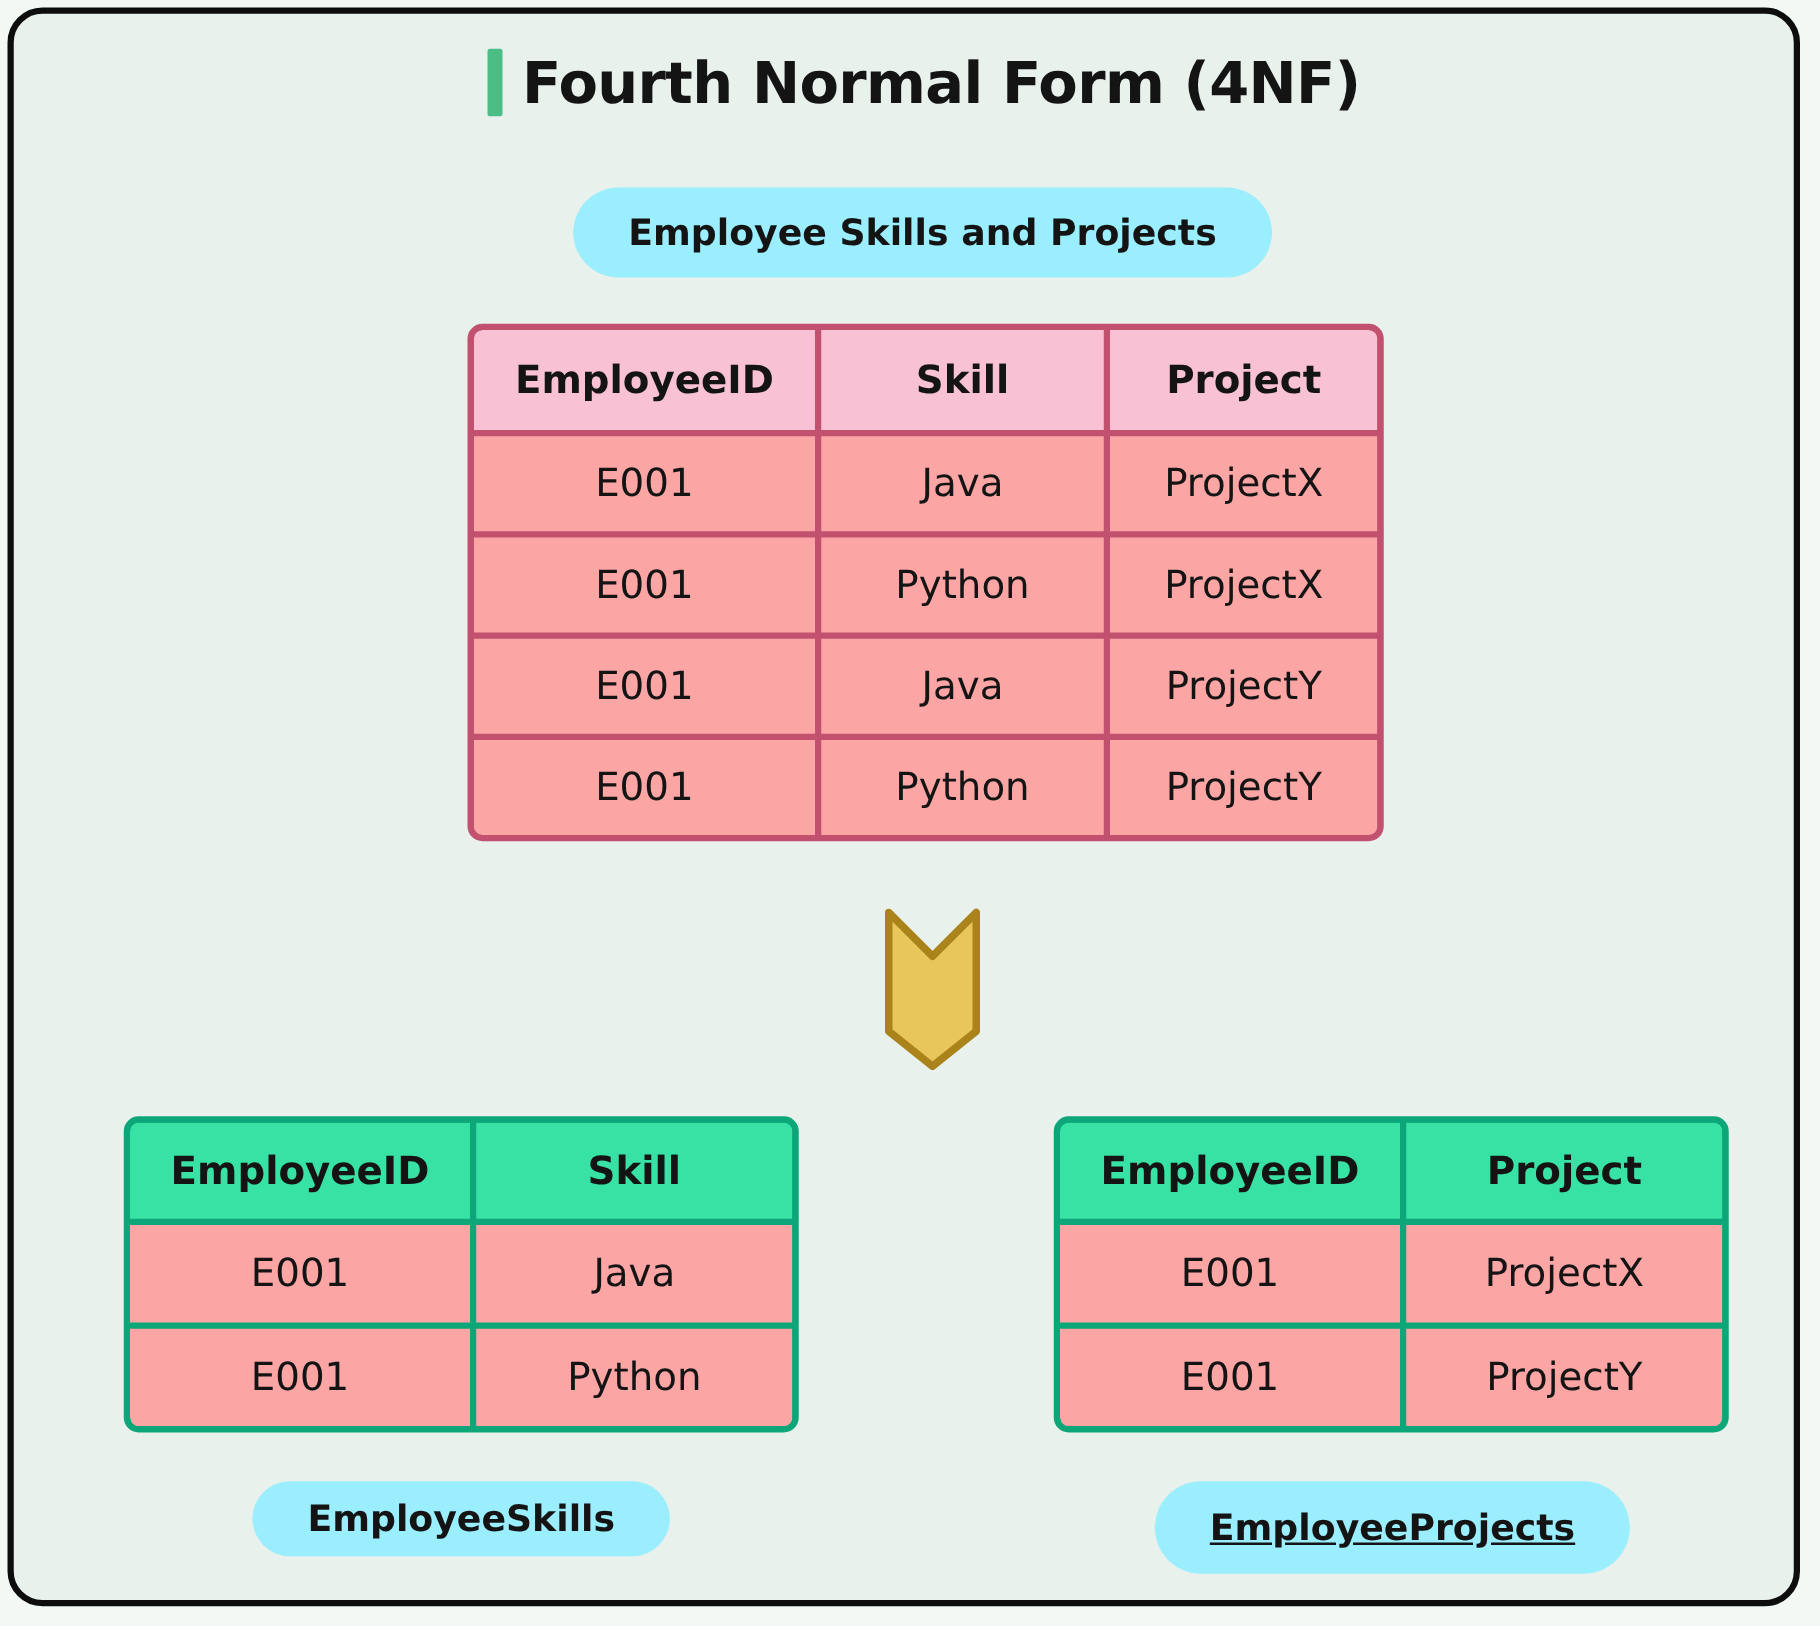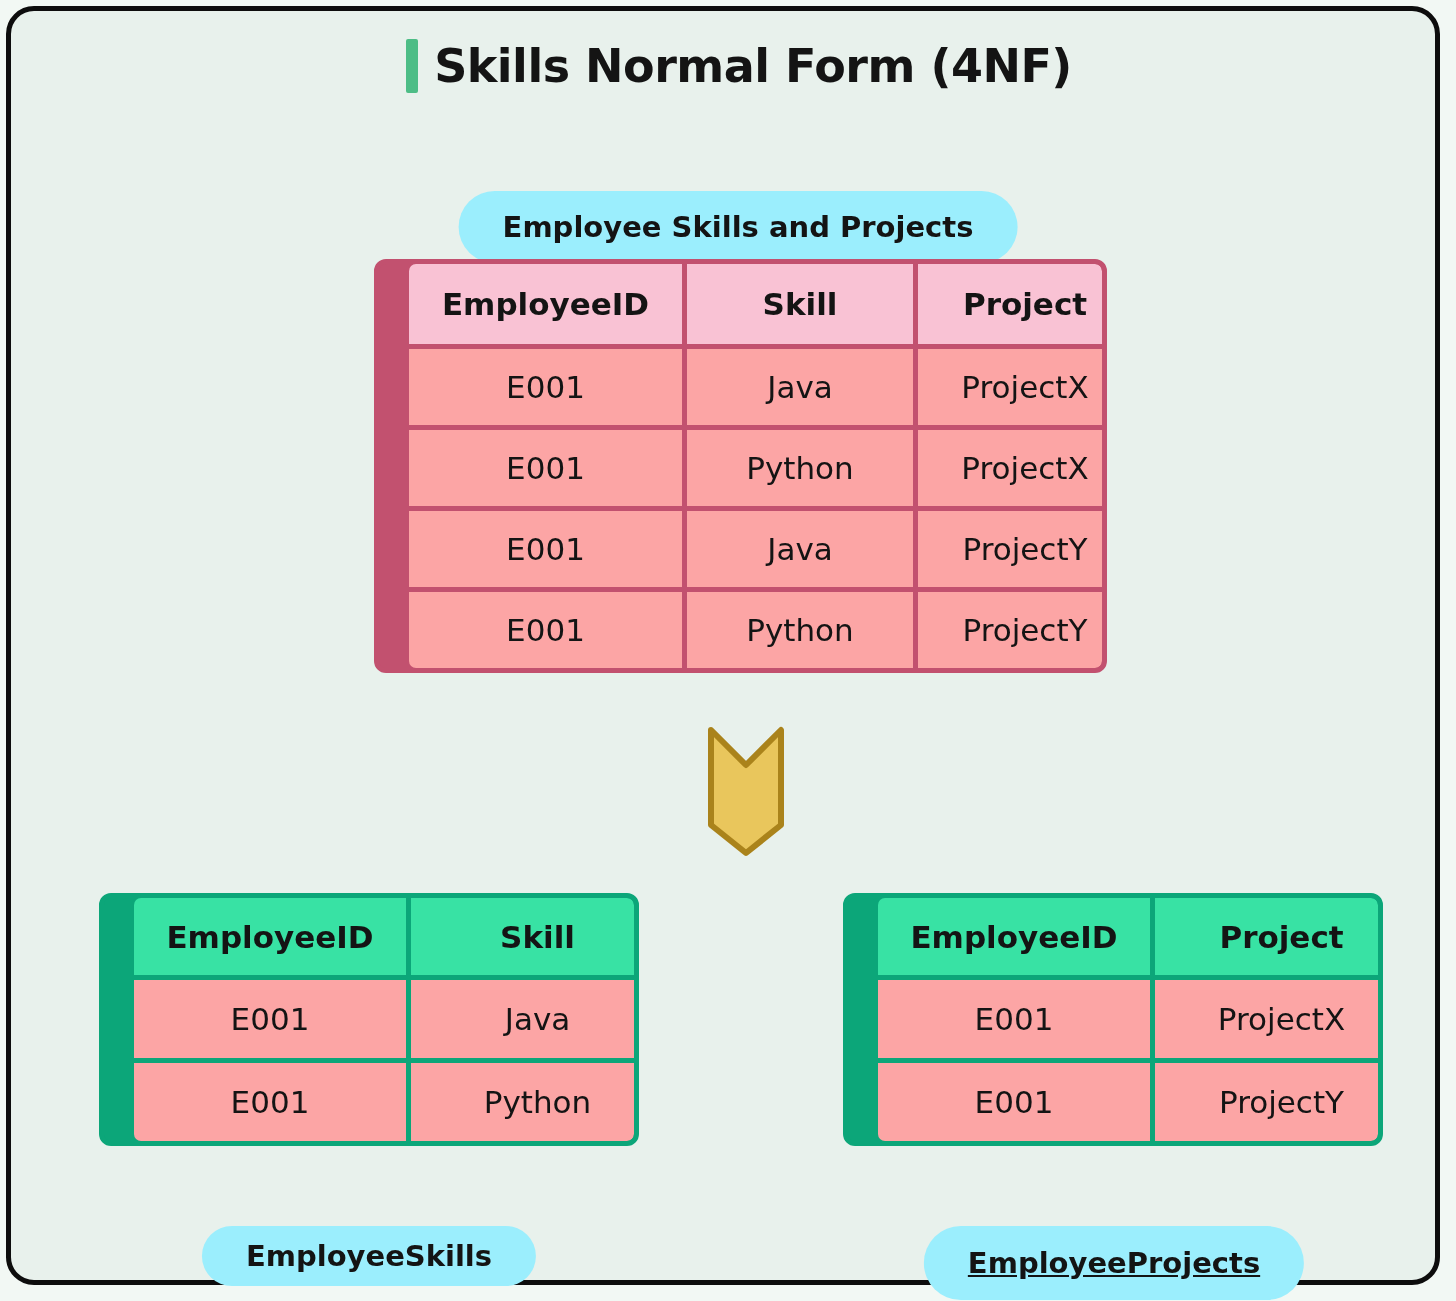--- a/index.html
+++ b/index.html
@@ -24,28 +24,28 @@
     width:12px;height:54px;background:#4dbd86;border-radius:2px;flex:0 0 auto;
   }
   .title-text{
     font-size:46px;font-weight:bold;letter-spacing:-0.5px;
   }
   
   .pill{
     position:absolute;height:72px;border-radius:36px;background:#9beefd;
     display:flex;align-items:center;justify-content:center;
     font-size:29px;font-weight:bold;padding:0 44px;box-sizing:border-box;
-    white-space:nowrap;transform:translateX(-50%);margin-top:41px;
+    white-space:nowrap;transform:translateX(-50%);
   }
   .pill.top{top:139px;left:727px;}
   .pill.bottom-left{top:1174px;left:358px;height:60px;border-radius:37px;}
   .pill.bottom-right{top:1174px;left:1103px;height:74px;border-radius:37px;text-decoration:underline;}
   
   .tbl{
-    position:absolute;box-sizing:border-box;border-radius:12px;overflow:hidden;padding-left:30px;
+    position:absolute;box-sizing:border-box;border-radius:12px;overflow:hidden;
   }
   .tbl .grid{
     display:grid;gap:5px;width:100%;height:100%;
     border-radius:7px;overflow:hidden;
   }
   .tbl .cell{
     background:#fca5a5;display:flex;align-items:center;justify-content:center;
     font-size:31px;
   }
   .tbl .head{font-weight:bold;}
@@ -67,21 +67,21 @@
   
   .arrow{position:absolute;left:696px;top:715px;width:78px;height:132px;}
 </style>
 </head>
 <body>
 
 <div class="card">
 
   <div class="title-row">
     <div class="title-bar"></div>
-    <div class="title-text">Skills Normal Form (4NF)</div>
+    <div class="title-text">Fourth Normal Form (4NF)</div>
   </div>
 
   <div class="pill top">Employee Skills and Projects</div>
 
   <div class="tbl pink">
     <div class="grid">
       <div class="cell head">EmployeeID</div>
       <div class="cell head">Skill</div>
       <div class="cell head">Project</div>
 

